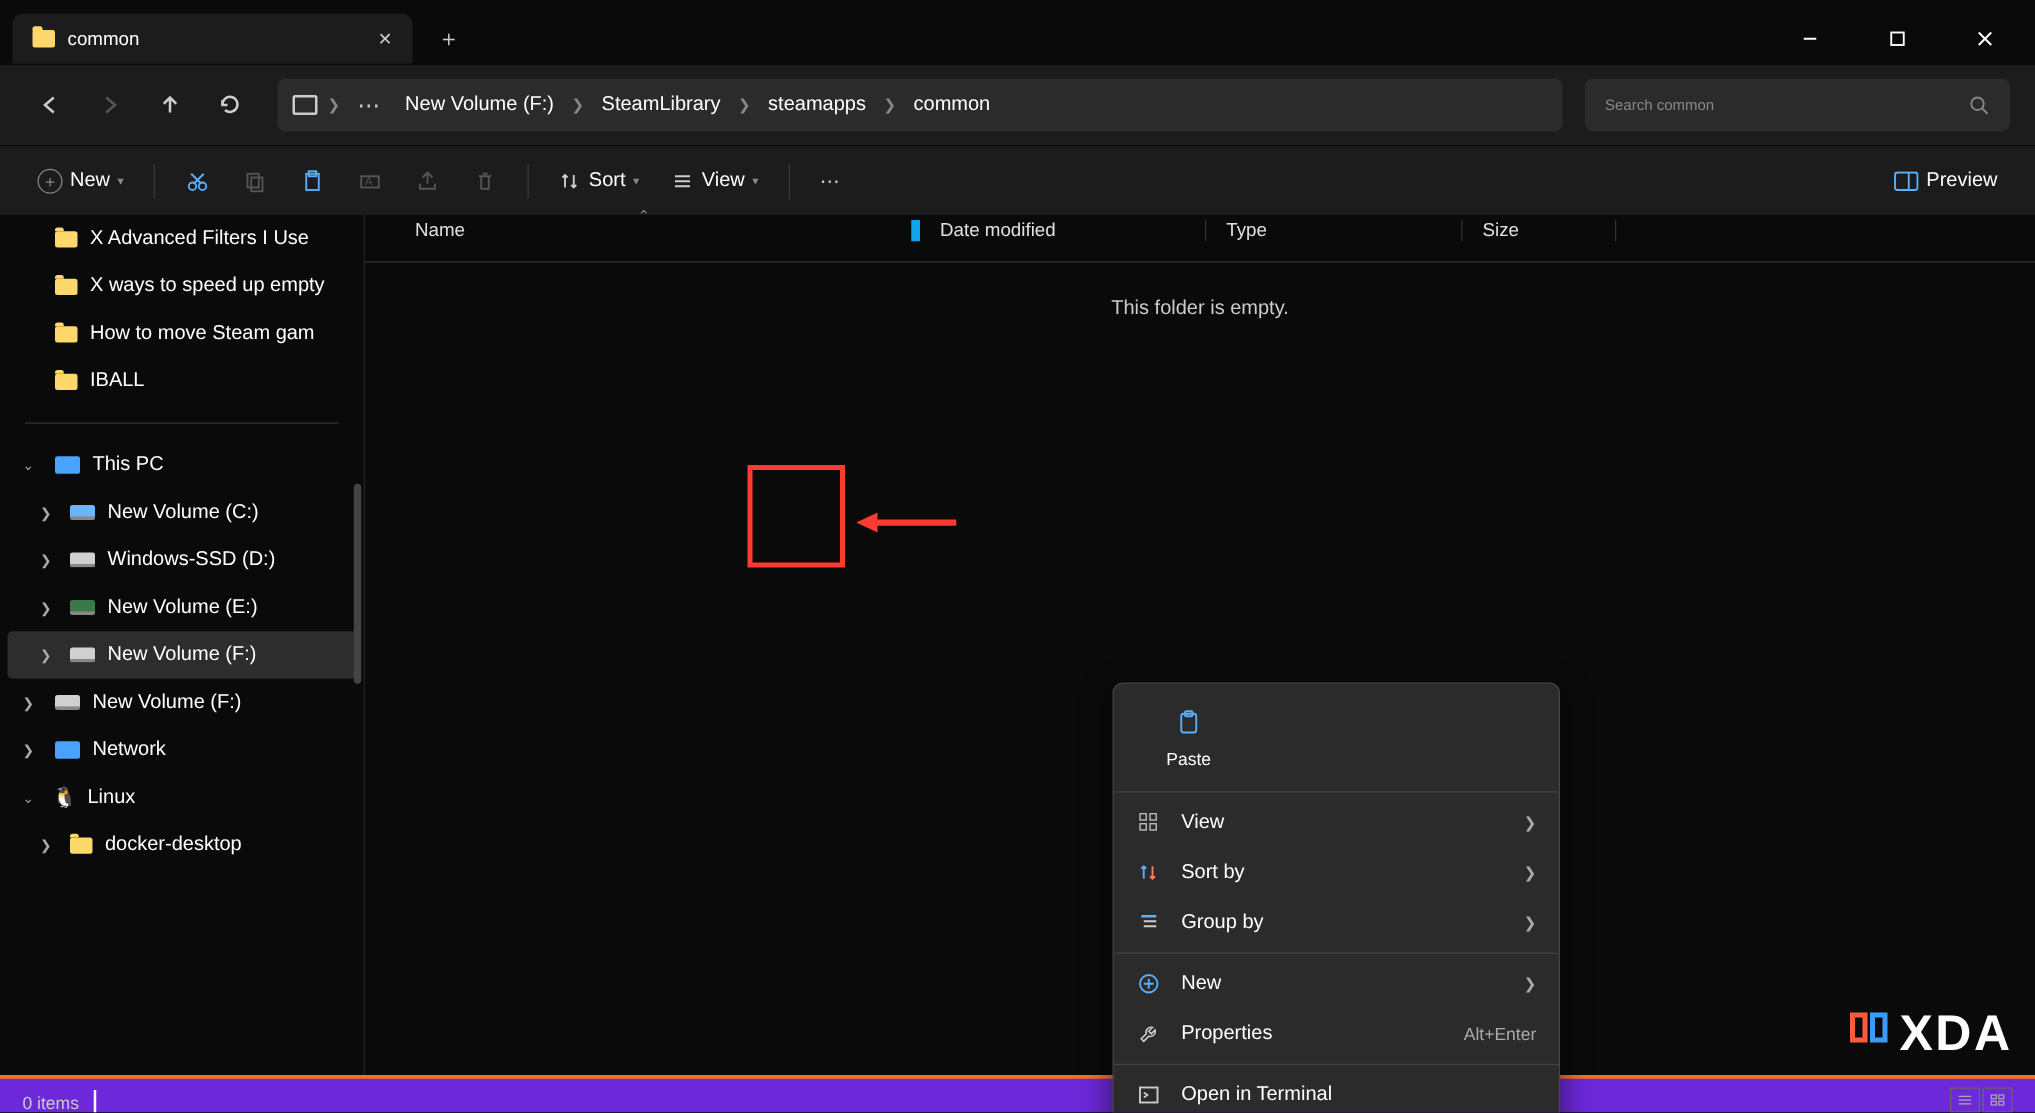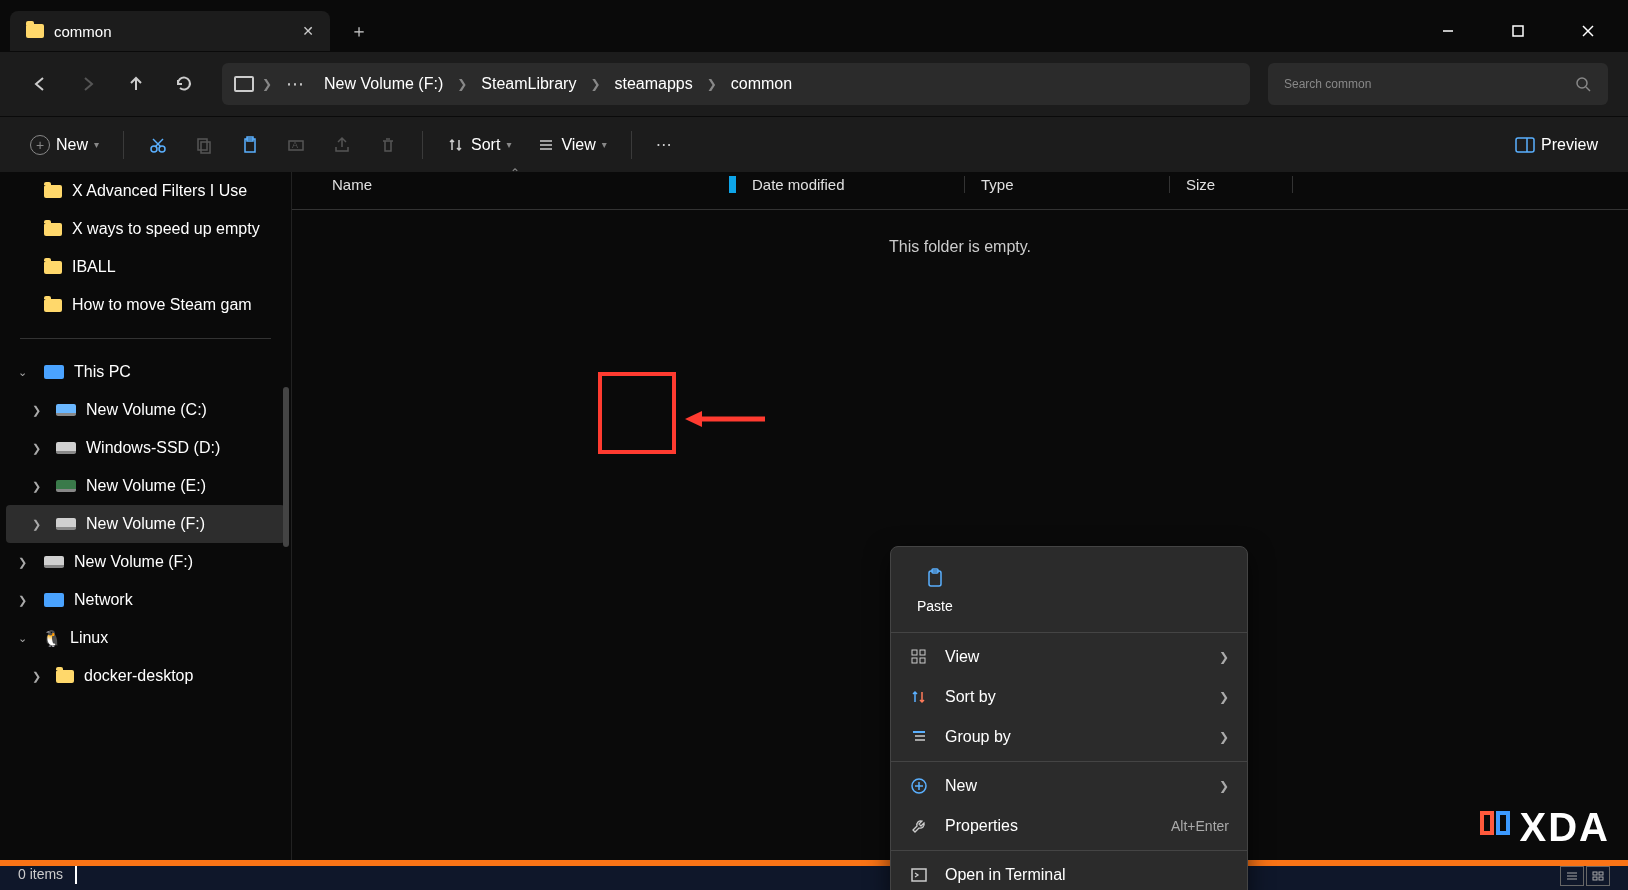--- a/index.html
+++ b/index.html
@@ -65,34 +65,34 @@
   .col.name{width:420px; padding-left:40px;}
   .col.date{width:218px;border-left:7px solid #0ea5e9;}
   .col.type{width:188px;border-left:1px solid #333;}
   .col.size{width:124px;border-left:1px solid #333;}
   .col.end{border-right:1px solid #333;}
   .sort-caret{position:absolute;left:218px;top:-6px;color:#888;font-size:12px;}
   .empty-msg { text-align: center; color: #ccc; font-size: 16px; margin-top: 28px;}
 
   
   .ctx { position: absolute; left: 598px; top: 374px; width: 358px; background: #2b2b2b; border: 1px solid #444; border-radius: 8px; padding: 6px 0; box-shadow: 0 8px 24px rgba(0,0,0,0.6);}
-  .ctx-top { padding: 8px 16px;}
+  .ctx-top { padding: 8px 16px; margin-left: 16px;}
   .ctx-paste { display:inline-flex; flex-direction: column; align-items:center; gap:4px; padding: 6px 10px; cursor:pointer; color:#fff;}
   .ctx-paste .ic{ font-size:20px; color:#5ab0ff;}
   .highlight{ position:absolute; left:598px; top:372px; width:78px; height:82px; border:4px solid #ff3b30; z-index:10; pointer-events:none;}
   .arrow{ position:absolute; left:680px; top:398px; color:#ff3b30; font-size:40px; z-index:10; pointer-events:none;}
   .arrow svg{transform:rotate(0deg);}
   .ctx-hr { height:1px; background:#444; margin:4px 0;}
   .ctx-item { display: flex; align-items: center; padding: 10px 18px; gap: 16px; font-size: 16px; color: #fff; cursor:pointer;}
   .ctx-item .ic { width:20px; height:20px; display:flex; align-items:center; justify-content:center; flex-shrink:0;}
   .ctx-item .arr { margin-left: auto; color:#aaa; font-size:12px;}
   .ctx-item .shortcut{ margin-left:auto; color:#aaa; font-size:14px;}
 
   
-  .status { height: 30px; background: #0f172a; display: flex; align-items: flex-start; padding: 0 18px; font-size: 14px; color: #ccc; border-top:6px solid #f97316;}
+  .status { height: 30px; background: #6d28d9; display: flex; align-items: flex-end; padding: 0 18px; font-size: 14px; color: #ccc; border-top:3px solid #f97316;}
   .status .cursor{ width:2px; height:18px; background:#fff; margin-left:12px; animation: blink 1s infinite;}
   @keyframes blink{50%{opacity:0;}}
   .view-toggle{margin-left:auto; display:flex; gap:2px;}
   .vt{width:24px;height:20px;border:1px solid #666;display:flex;align-items:center;justify-content:center;}
 
   
   .watermark{position:absolute;right:18px;bottom:40px;font-size:40px;font-weight:700;letter-spacing:2px;color:#fff;display:flex;align-items:center;gap:6px;z-index:5;}
   .wm-icon{display:inline-block;}
 </style>
 </head>
@@ -249,25 +249,25 @@
     <div class="side-item">
         <span class="folder-i"></span>
         <span>X Advanced Filters I Use</span>
       </div>
     <div class="side-item">
         <span class="folder-i"></span>
         <span>X ways to speed up empty</span>
       </div>
     <div class="side-item">
         <span class="folder-i"></span>
-        <span>IBALL</span>
+        <span>How to move Steam gam</span>
       </div>
     <div class="side-item">
         <span class="folder-i"></span>
-        <span>How to move Steam gam</span>
+        <span>IBALL</span>
       </div>
     <div class="side-hr"></div>
     <div class="side-item top">
         <span class="chev">⌄</span>
         <span class="monitor-i"></span>
         <span>This PC</span>
       </div>
     <div class="side-item indent">
         <span class="chev">❯</span>
         <span class="drive-i" style="background:#6ab7ff;"></span>

